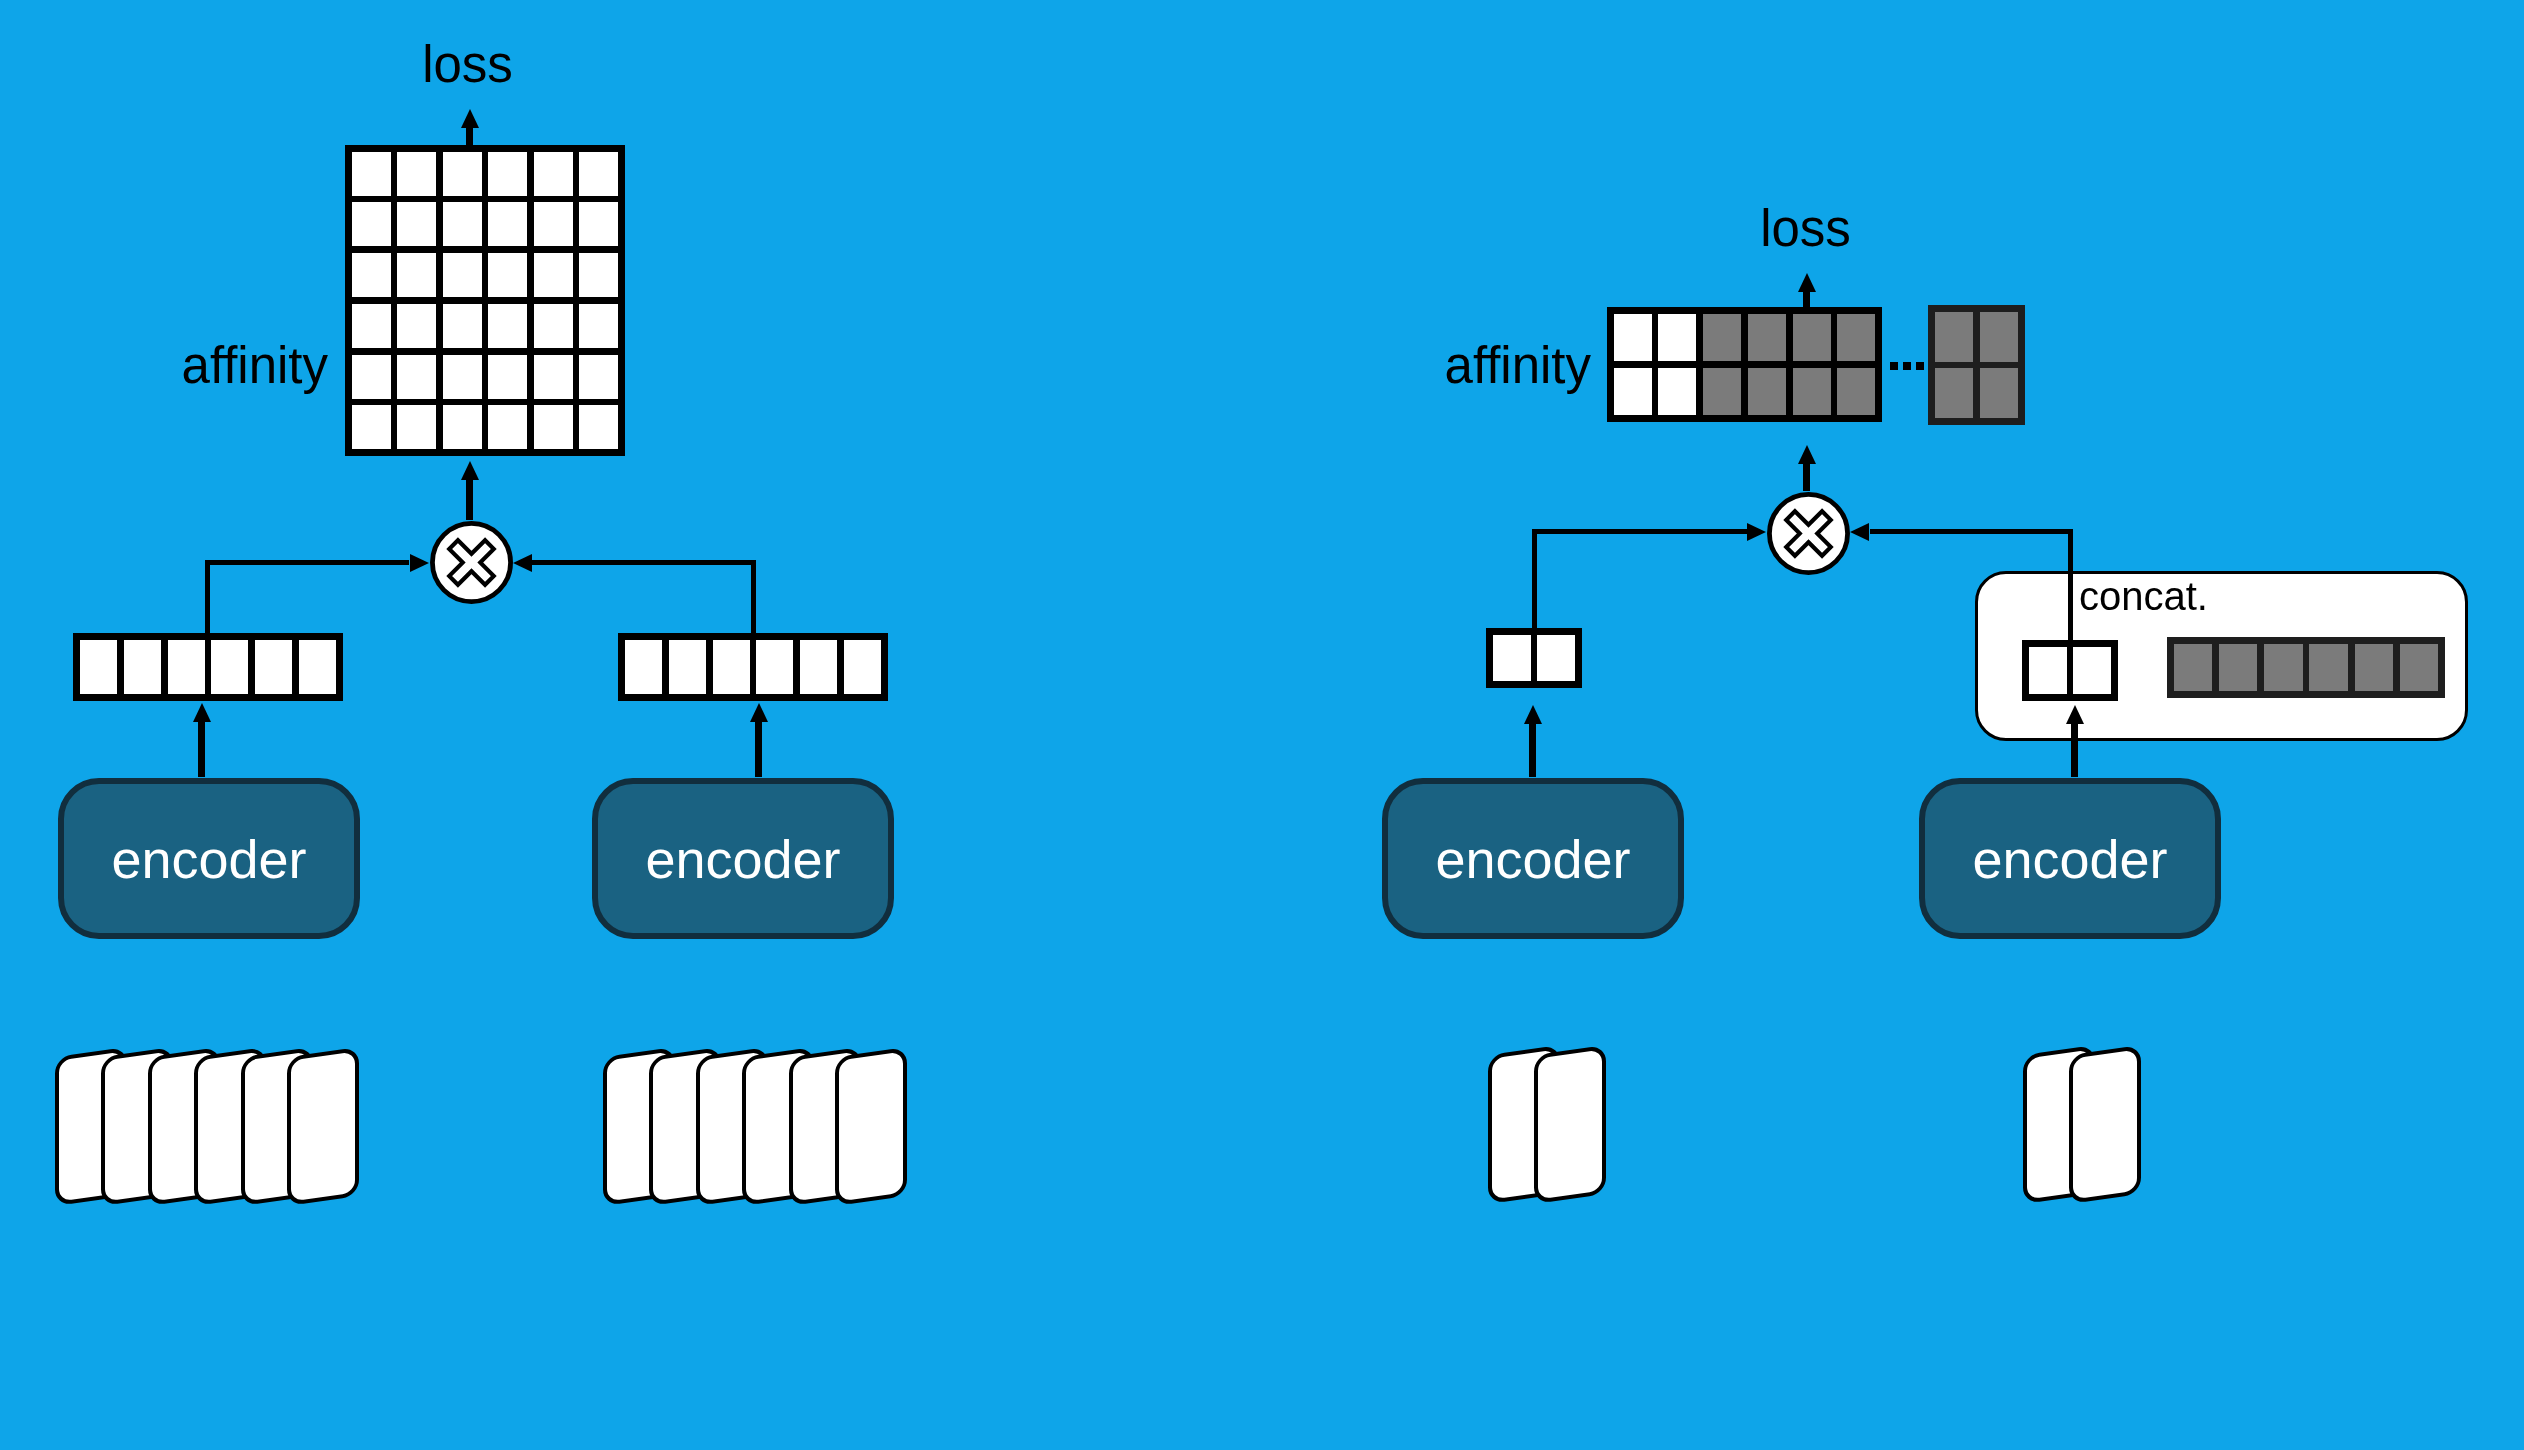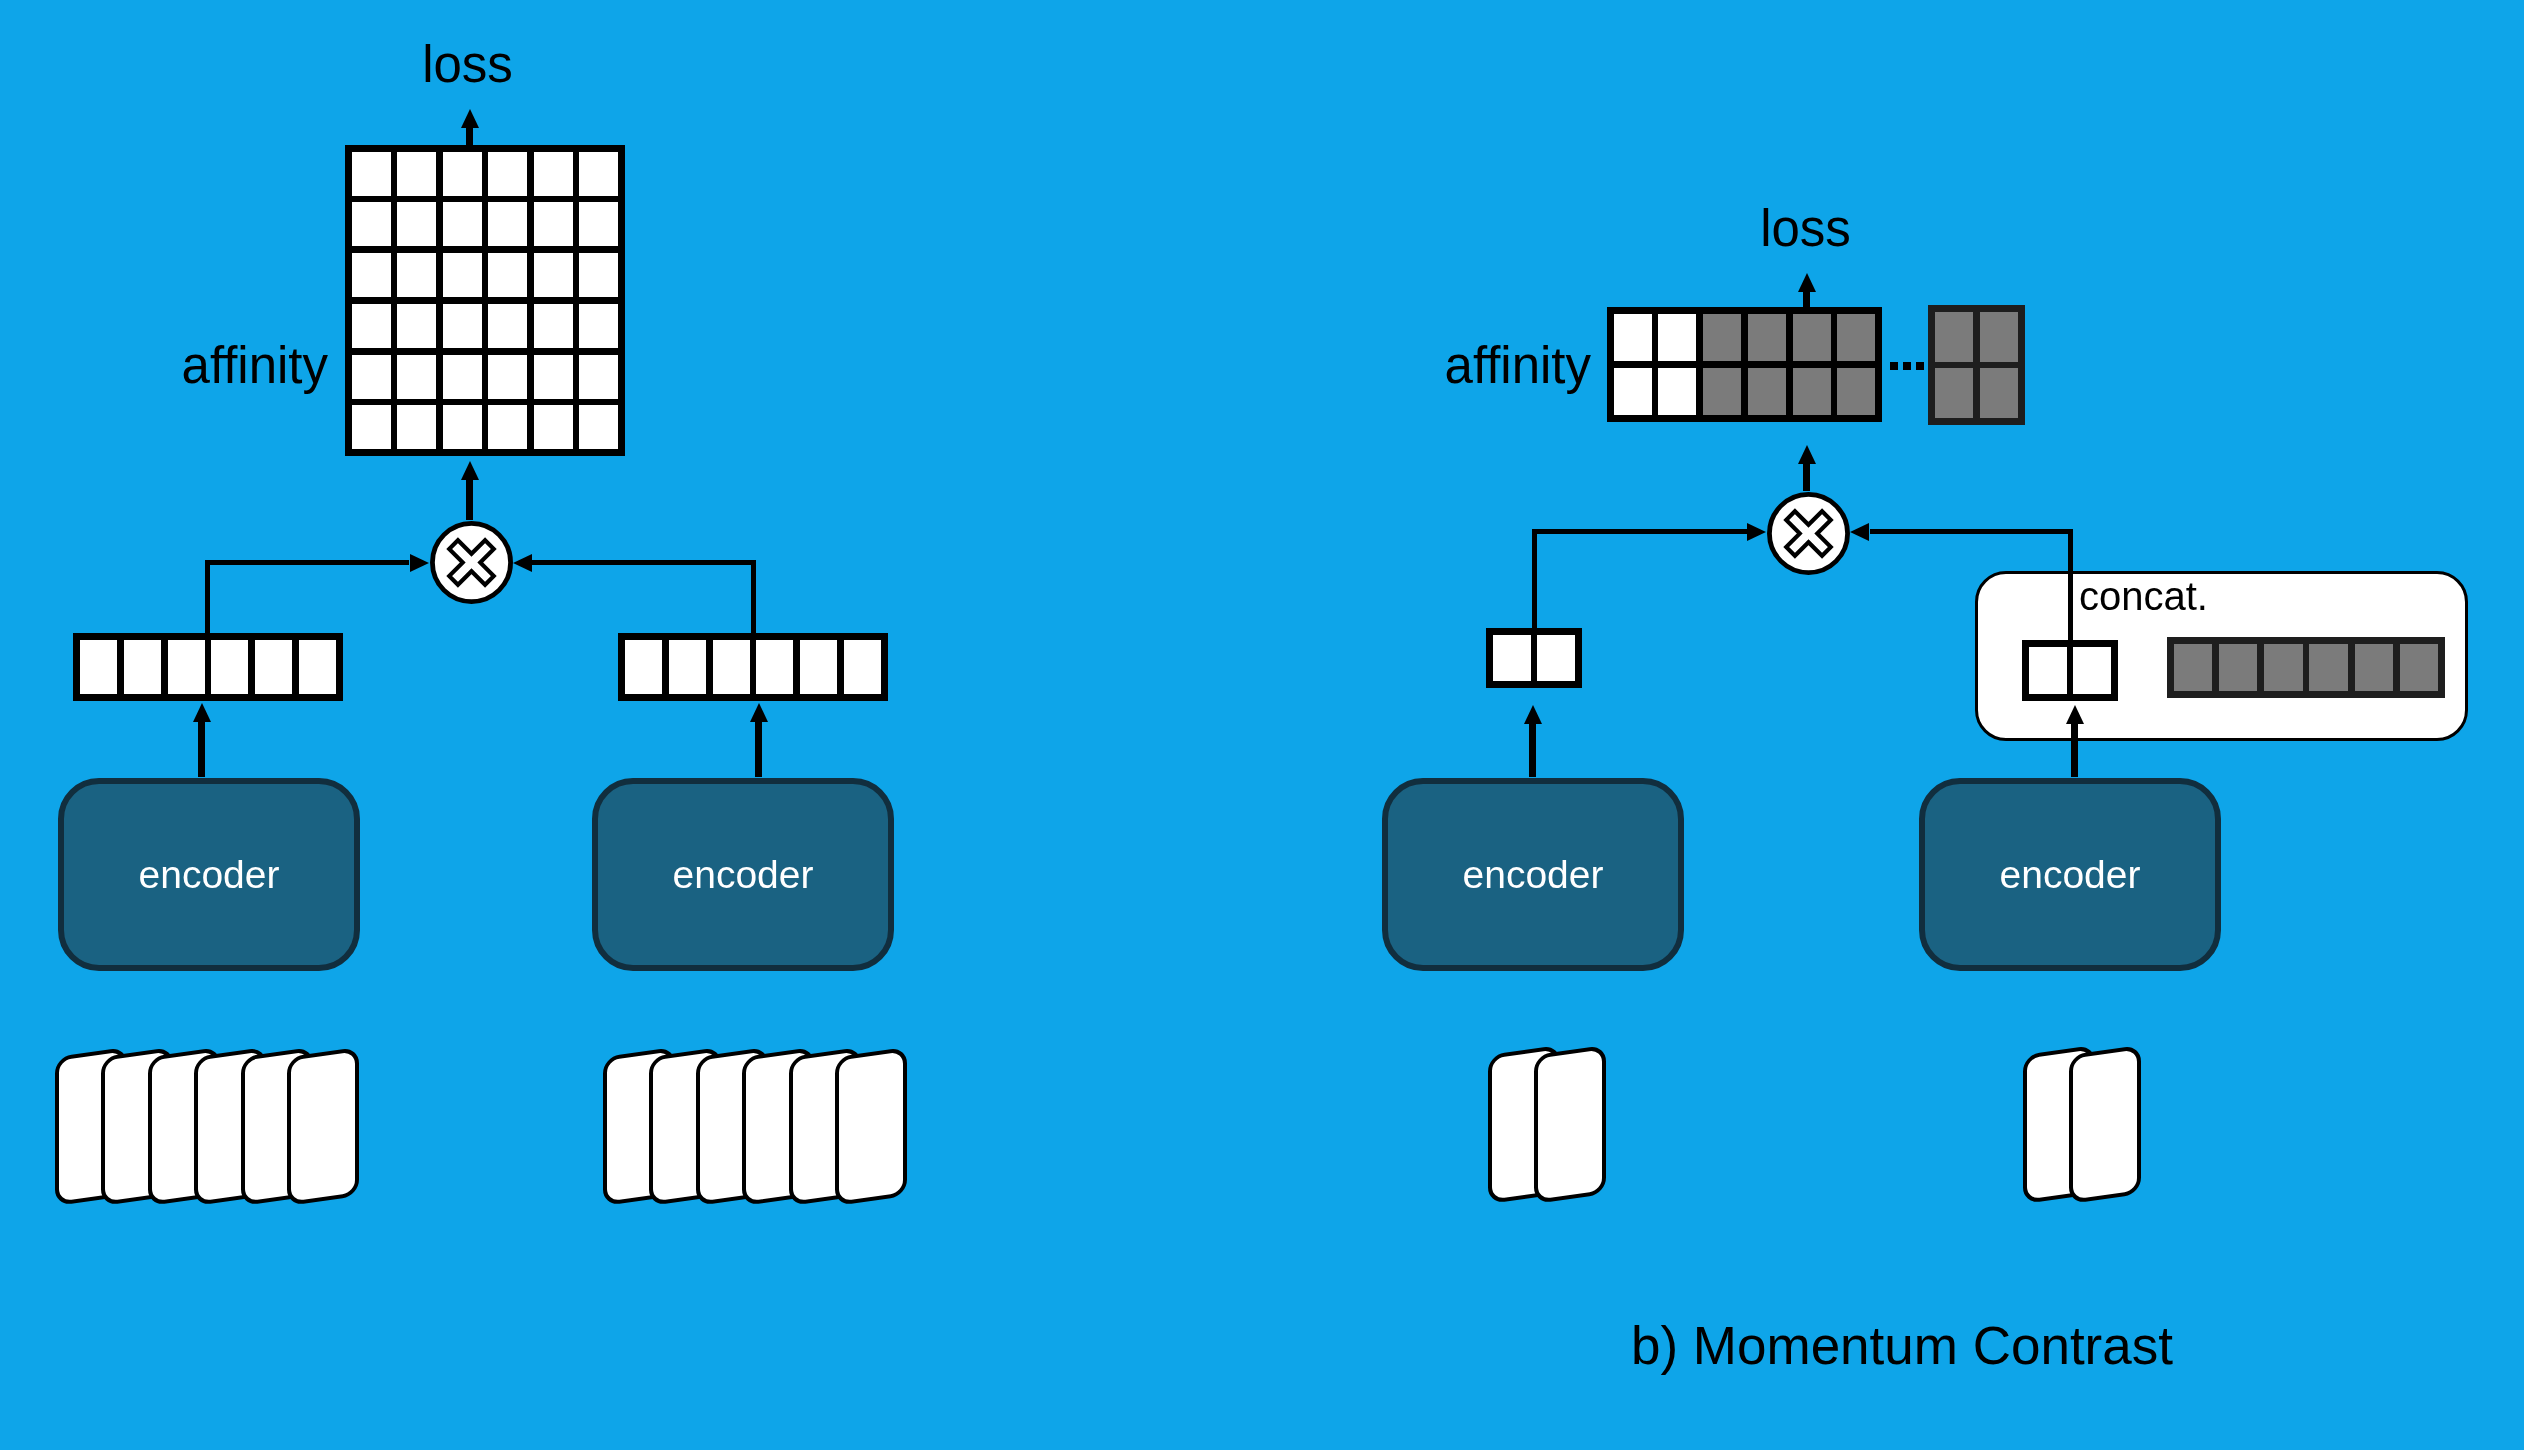--- a/index.html
+++ b/index.html
@@ -12,23 +12,23 @@
   .cell.gray{background:var(--cell-gray,#7B7B7B);}
   .arrow-v{position:absolute;display:flex;flex-direction:column;align-items:center;width:19px;}
   .ah-up{width:0;height:0;border-left:9.6px solid transparent;border-right:9.6px solid transparent;
          border-bottom:19px solid #000;}
   .shaft-v{width:6.1px;flex:1;background:#000;}
   .ah-right{position:absolute;width:0;height:0;border-top:9px solid transparent;
             border-bottom:9px solid transparent;border-left:19px solid #000;}
   .ah-left{position:absolute;width:0;height:0;border-top:9px solid transparent;
            border-bottom:9px solid transparent;border-right:19px solid #000;}
   .elbow{position:absolute;box-sizing:border-box;}
-  .enc{position:absolute;width:302px;height:193px;background:var(--enc-fill,#1A6282);
+  .enc{position:absolute;width:302px;height:161px;background:var(--enc-fill,#1A6282);
        border:6.1px solid var(--enc-border,#112E3E);border-radius:41px;box-sizing:border-box;
-       display:flex;align-items:center;justify-content:center;color:#fff;font-size:39px;}
+       display:flex;align-items:center;justify-content:center;color:#fff;font-size:54px;}
   .circle-x{position:absolute;width:85px;height:85px;}
   .card-stack{position:absolute;width:382px;height:171px;}
   .card{position:absolute;top:0;width:72px;height:149px;background:#fff;border:4.1px solid #000;
         border-radius:16.4px;box-sizing:border-box;transform:skewY(-8deg);transform-origin:left top;}
   .concat-box{position:absolute;border:3.4px solid #000;border-radius:31px;background:#fff;box-sizing:border-box;}
   .dots{position:absolute;display:flex;gap:5.5px;}
   .dot{width:7.5px;height:7.5px;background:#000;}
   .caption{position:absolute;font-size:53px;text-align:center;white-space:nowrap;}
 
   
@@ -295,15 +295,14 @@
 
   <div class="card-stack" id="b-stack1">
       <div class="card" style="left: 0px;"></div>
       <div class="card" style="left: 46px;"></div>
     </div>
   <div class="card-stack" id="b-stack2">
       <div class="card" style="left: 0px;"></div>
       <div class="card" style="left: 46px;"></div>
     </div>
 
-  <div class="caption" id="b-caption">b) Momentum Contrast</div>
 </div>
 
 
 </body></html>

